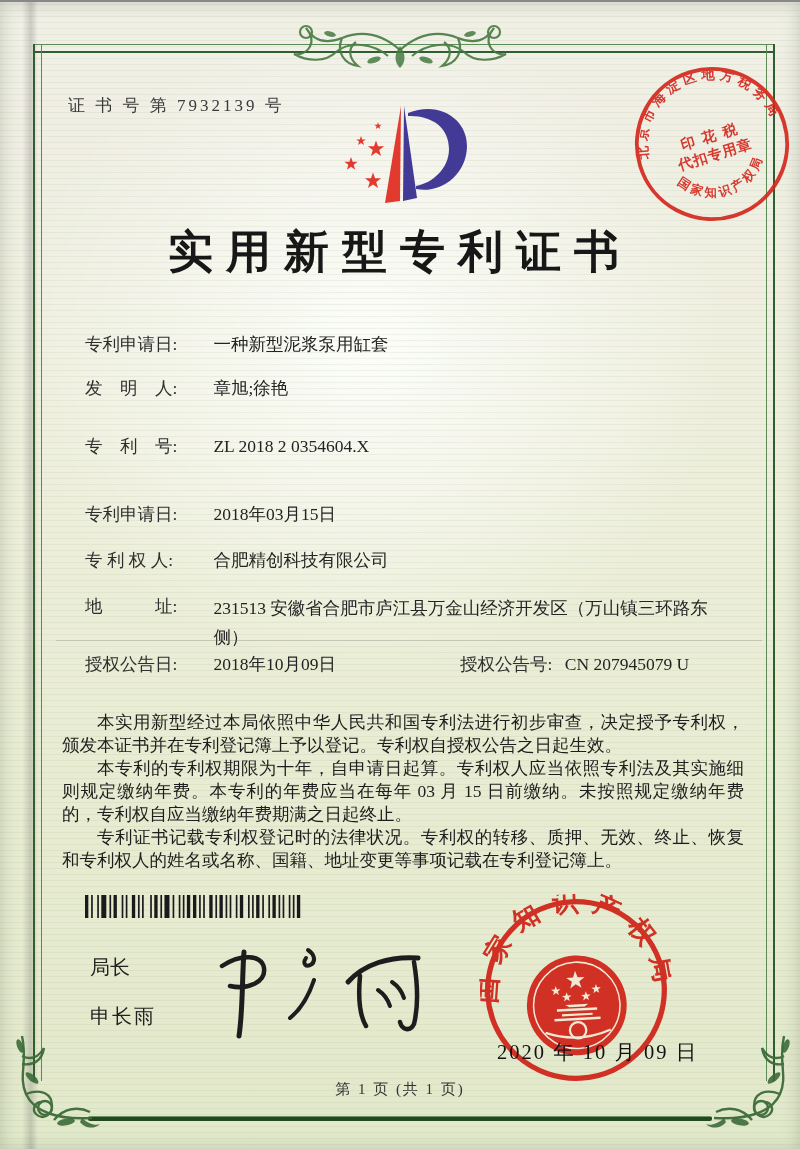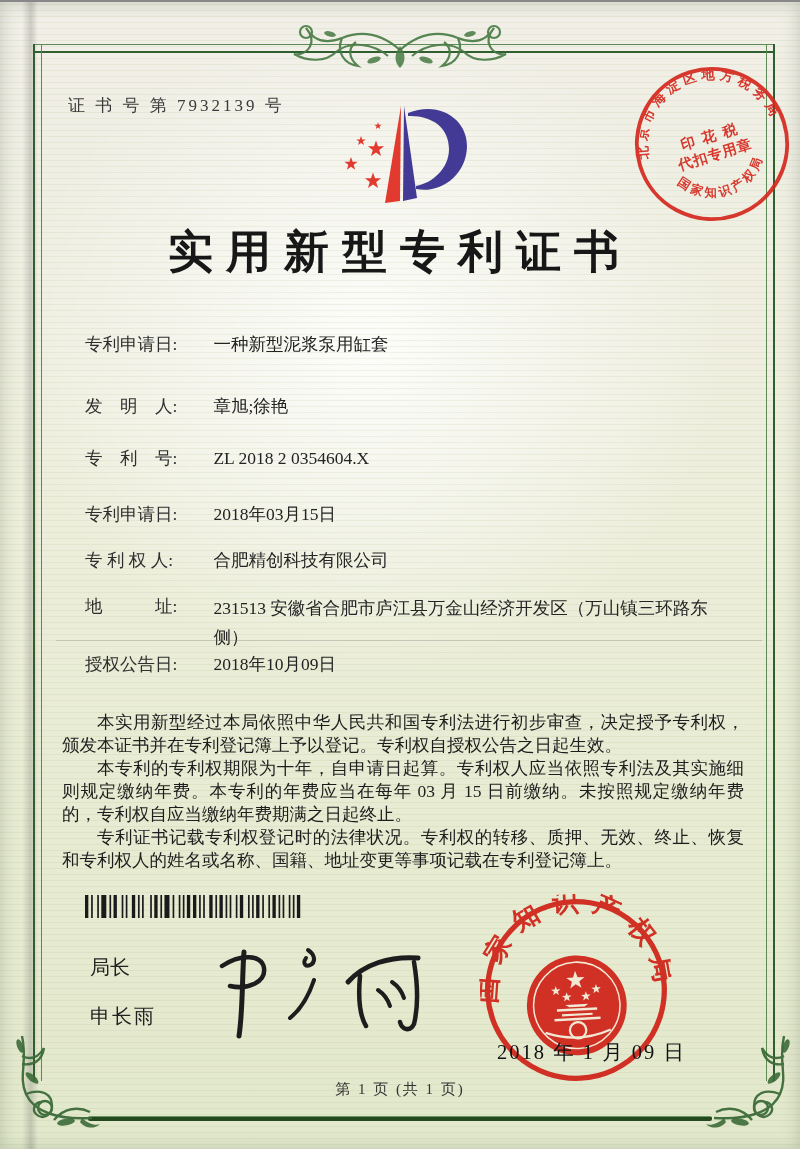--- a/index.html
+++ b/index.html
@@ -140,43 +140,47 @@
     </g>
   </svg>
 
   <div class="title">实用新型专利证书</div>
 
   <div class="fields">
     <div class="field-row" style="top:0">
       <span class="field-label">专利申请日:</span>
       <span class="field-value">一种新型泥浆泵用缸套</span>
     </div>
-    <div class="field-row" style="top:62px">
+    <div class="field-row" style="top:44px">
       <span class="field-label">发　明　人:</span>
       <span class="field-value">章旭;徐艳</span>
     </div>
-    <div class="field-row" style="top:114px">
+    <div class="field-row" style="top:102px">
       <span class="field-label">专　利　号:</span>
       <span class="field-value">ZL 2018 2 0354604.X</span>
     </div>
     <div class="field-row" style="top:170px">
       <span class="field-label">专利申请日:</span>
       <span class="field-value">2018年03月15日</span>
     </div>
     <div class="field-row" style="top:216px">
       <span class="field-label">专 利 权 人:</span>
       <span class="field-value">合肥精创科技有限公司</span>
     </div>
     <div class="field-row" style="top:262px">
       <span class="field-label" style="vertical-align:top">地　　　址:</span>
       <span class="field-value wrap">231513 安徽省合肥市庐江县万金山经济开发区（万山镇三环路东侧）</span>
     </div>
     <div class="field-row" style="top:320px;width:660px">
       <span class="field-label">授权公告日:</span>
       <span class="field-value">2018年10月09日</span>
+      <span class="grant-no">
+        <span class="field-label" style="min-width:0;margin-right:8px">授权公告号:</span>
+        <span class="field-value">CN 207945079 U</span>
+      </span>
     </div>
   </div>
 
   <div class="thin-divider"></div>
 
   <div class="paragraphs">
     <p>本实用新型经过本局依照中华人民共和国专利法进行初步审查，决定授予专利权，颁发本证书并在专利登记簿上予以登记。专利权自授权公告之日起生效。</p>
     <p>本专利的专利权期限为十年，自申请日起算。专利权人应当依照专利法及其实施细则规定缴纳年费。本专利的年费应当在每年 03 月 15 日前缴纳。未按照规定缴纳年费的，专利权自应当缴纳年费期满之日起终止。</p>
     <p>专利证书记载专利权登记时的法律状况。专利权的转移、质押、无效、终止、恢复和专利权人的姓名或名称、国籍、地址变更等事项记载在专利登记簿上。</p>
   </div>
@@ -268,21 +272,21 @@
           <circle cx="0" cy="26" r="8.5" stroke-width="2.4"></circle>
           <path d="M -34,27 Q 0,40 34,27" stroke-width="2.4"></path>
         </g>
       </g>
     </g>
     <defs>
       <polygon id="star2" points="0,-10 2.35,-3.24 9.51,-3.09 3.8,1.24 5.88,8.09 0,4 -5.88,8.09 -3.8,1.24 -9.51,-3.09 -2.35,-3.24"></polygon>
     </defs>
   </svg>
 
-  <div class="issue-date">2018 年 1 月 09 日</div>
+  <div class="issue-date">2020 年 10 月 09 日</div>
 
   <svg class="tax-seal" viewBox="-85 -85 170 170">
     <circle r="76" fill="none" stroke="#d5291f" stroke-width="4"></circle>
     <path id="taxTop" d="M -64.6,13.7 A 66,66 0 1 1 64.6,13.7" fill="none"></path>
     <path id="taxBottom" d="M -46,26.5 A 53,53 0 0 0 46,26.5" fill="none"></path>
     <text class="seal-text" font-size="13.5" letter-spacing="4.5" fill="#d5291f">
       <textPath href="#taxTop" startOffset="50%" text-anchor="middle">北京市海淀区地方税务局</textPath>
     </text>
     <text class="seal-text" x="0" y="-3" text-anchor="middle" font-size="14.5" letter-spacing="2" fill="#d5291f">印 花 税</text>
     <text class="seal-text" x="0" y="16" text-anchor="middle" font-size="14.5" letter-spacing="1" fill="#d5291f">代扣专用章</text>

